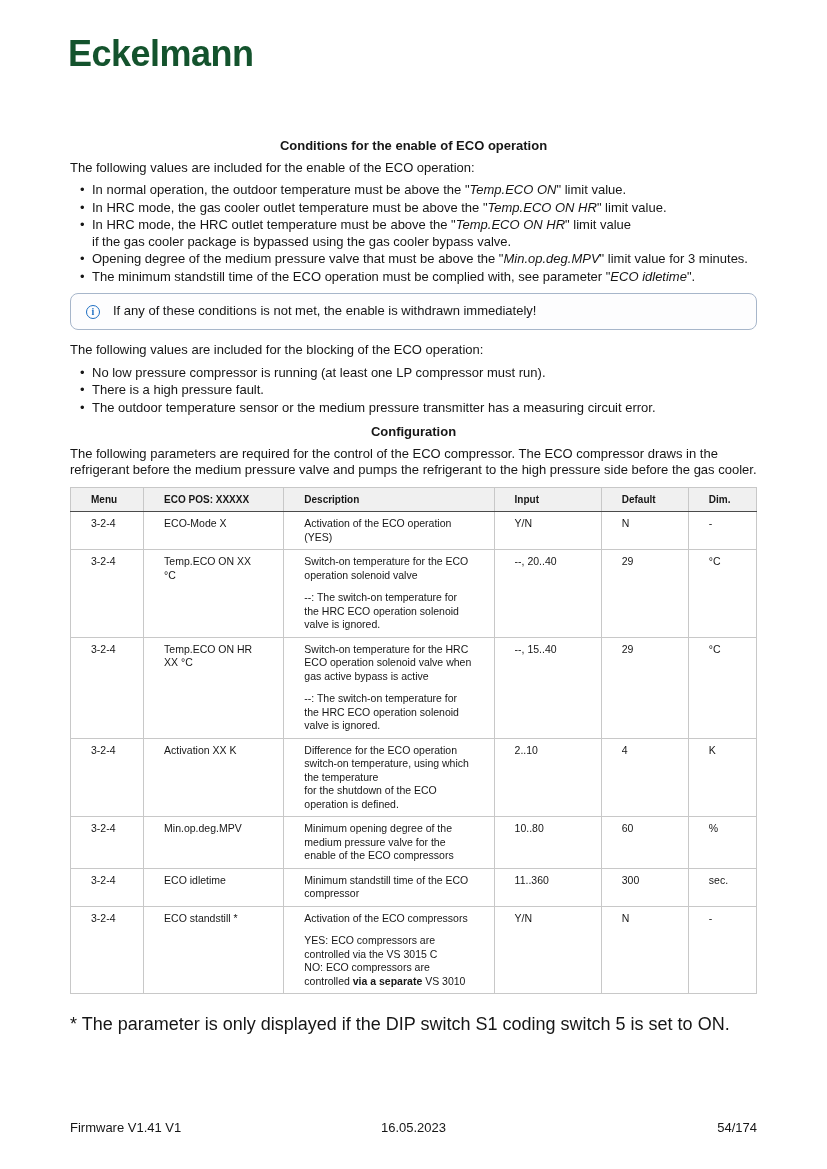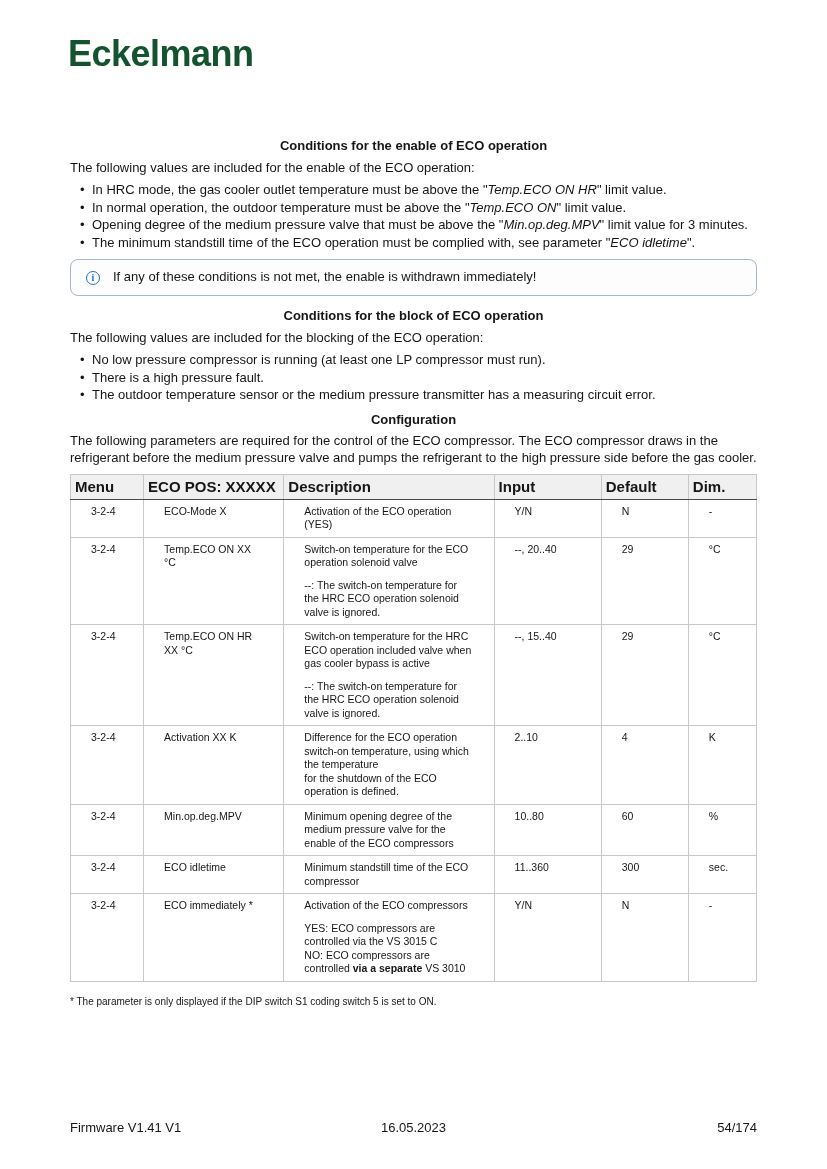--- a/index.html
+++ b/index.html
@@ -37,56 +37,56 @@
   }
   table.params {
     border-collapse:collapse; table-layout:fixed; width:687px;
     font-size:10.5px; line-height:13.5px; margin-top:8px;
   }
   .params th, .params td {
     border:1px solid #c8c8c8; text-align:left; vertical-align:top;
     padding:5px 20px; overflow:hidden;
   }
   .params th {
-    background:#f0f0f0; font-weight:bold; font-size:15px;
-    border-bottom:1px solid #4a4a4a; padding:5px 4px;
+    background:#f0f0f0; font-weight:bold; font-size:10px;
+    border-bottom:1px solid #4a4a4a; padding:5px 20px;
   }
   .params td .cell-p { margin:0 0 9px 0; }
   .params td .cell-p:last-child { margin-bottom:0; }
-  .footnote { margin-top:12px; font-size:10px; }
+  .footnote { margin-top:22px; font-size:18px; }
   .footer {
     position:absolute; left:70px; top:1120px; width:687px;
     font-size:13px; line-height:16px;
   }
   .footer .f-left { position:absolute; left:0; }
   .footer .f-center { position:absolute; left:50%; transform:translateX(-50%); }
   .footer .f-right { position:absolute; right:0; }
 </style>
 </head>
 <body>
 
 <div class="logo">Eckelmann</div>
 
 <div class="content">
 
   <div class="sec-heading">Conditions for the enable of ECO operation</div>
   <p class="intro">The following values are included for the enable of the ECO operation:</p>
   <ul class="bullets">
+      <li><span>In normal operation, the outdoor temperature must be above the "</span><span style="font-style: italic;">Temp.ECO ON</span><span>" limit value.</span></li>
       <li><span>In HRC mode, the gas cooler outlet temperature must be above the "</span><span style="font-style: italic;">Temp.ECO ON HR</span><span>" limit value.</span></li>
-      <li><span>In normal operation, the outdoor temperature must be above the "</span><span style="font-style: italic;">Temp.ECO ON</span><span>" limit value.</span></li>
+      <li><span>In HRC mode, the HRC outlet temperature must be above the "</span><span style="font-style: italic;">Temp.ECO ON HR</span><span>" limit value</span><br><span>if the gas cooler package is bypassed using the gas cooler bypass valve.</span></li>
       <li><span>Opening degree of the medium pressure valve that must be above the "</span><span style="font-style: italic;">Min.op.deg.MPV</span><span>" limit value for 3 minutes.</span></li>
       <li><span>The minimum standstill time of the ECO operation must be complied with, see parameter "</span><span style="font-style: italic;">ECO idletime</span><span>".</span></li>
     </ul>
 
   <div class="note-box">
     <span class="info-icon">i</span>
     <span>If any of these conditions is not met, the enable is withdrawn immediately!</span>
   </div>
 
-  <div class="sec-heading">Conditions for the block of ECO operation</div>
   <p class="intro">The following values are included for the blocking of the ECO operation:</p>
   <ul class="bullets">
       <li><span>No low pressure compressor is running (at least one LP compressor must run).</span></li>
       <li><span>There is a high pressure fault.</span></li>
       <li><span>The outdoor temperature sensor or the medium pressure transmitter has a measuring circuit error.</span></li>
     </ul>
 
   <div class="sec-heading">Configuration</div>
   <p class="intro">The following parameters are required for the control of the ECO compressor. The ECO compressor draws in the refrigerant before the medium pressure valve and pumps the refrigerant to the high pressure side before the gas cooler.</p>
 
@@ -128,21 +128,21 @@
             <p class="cell-p"><span>--: The switch-on temperature for the HRC ECO operation solenoid valve is ignored.</span></p>
           </td>
           <td>--, 20..40</td>
           <td>29</td>
           <td>°C</td>
         </tr>
         <tr>
           <td>3-2-4</td>
           <td>Temp.ECO ON HR XX °C</td>
           <td>
-            <p class="cell-p"><span>Switch-on temperature for the HRC ECO operation included valve when gas cooler bypass is active</span></p>
+            <p class="cell-p"><span>Switch-on temperature for the HRC ECO operation solenoid valve when gas active bypass is active</span></p>
             <p class="cell-p"><span>--: The switch-on temperature for the HRC ECO operation solenoid valve is ignored.</span></p>
           </td>
           <td>--, 15..40</td>
           <td>29</td>
           <td>°C</td>
         </tr>
         <tr>
           <td>3-2-4</td>
           <td>Activation XX K</td>
           <td>
@@ -167,21 +167,21 @@
           <td>ECO idletime</td>
           <td>
             <p class="cell-p"><span>Minimum standstill time of the ECO compressor</span></p>
           </td>
           <td>11..360</td>
           <td>300</td>
           <td>sec.</td>
         </tr>
         <tr>
           <td>3-2-4</td>
-          <td>ECO immediately *</td>
+          <td>ECO standstill *</td>
           <td>
             <p class="cell-p"><span>Activation of the ECO compressors</span></p>
             <p class="cell-p"><span>YES: ECO compressors are controlled via the VS 3015 C</span><br><span>NO: ECO compressors are controlled </span><span style="font-weight: bold;">via a separate</span><span> VS 3010</span></p>
           </td>
           <td>Y/N</td>
           <td>N</td>
           <td>-</td>
         </tr>
       </tbody>
   </table>

